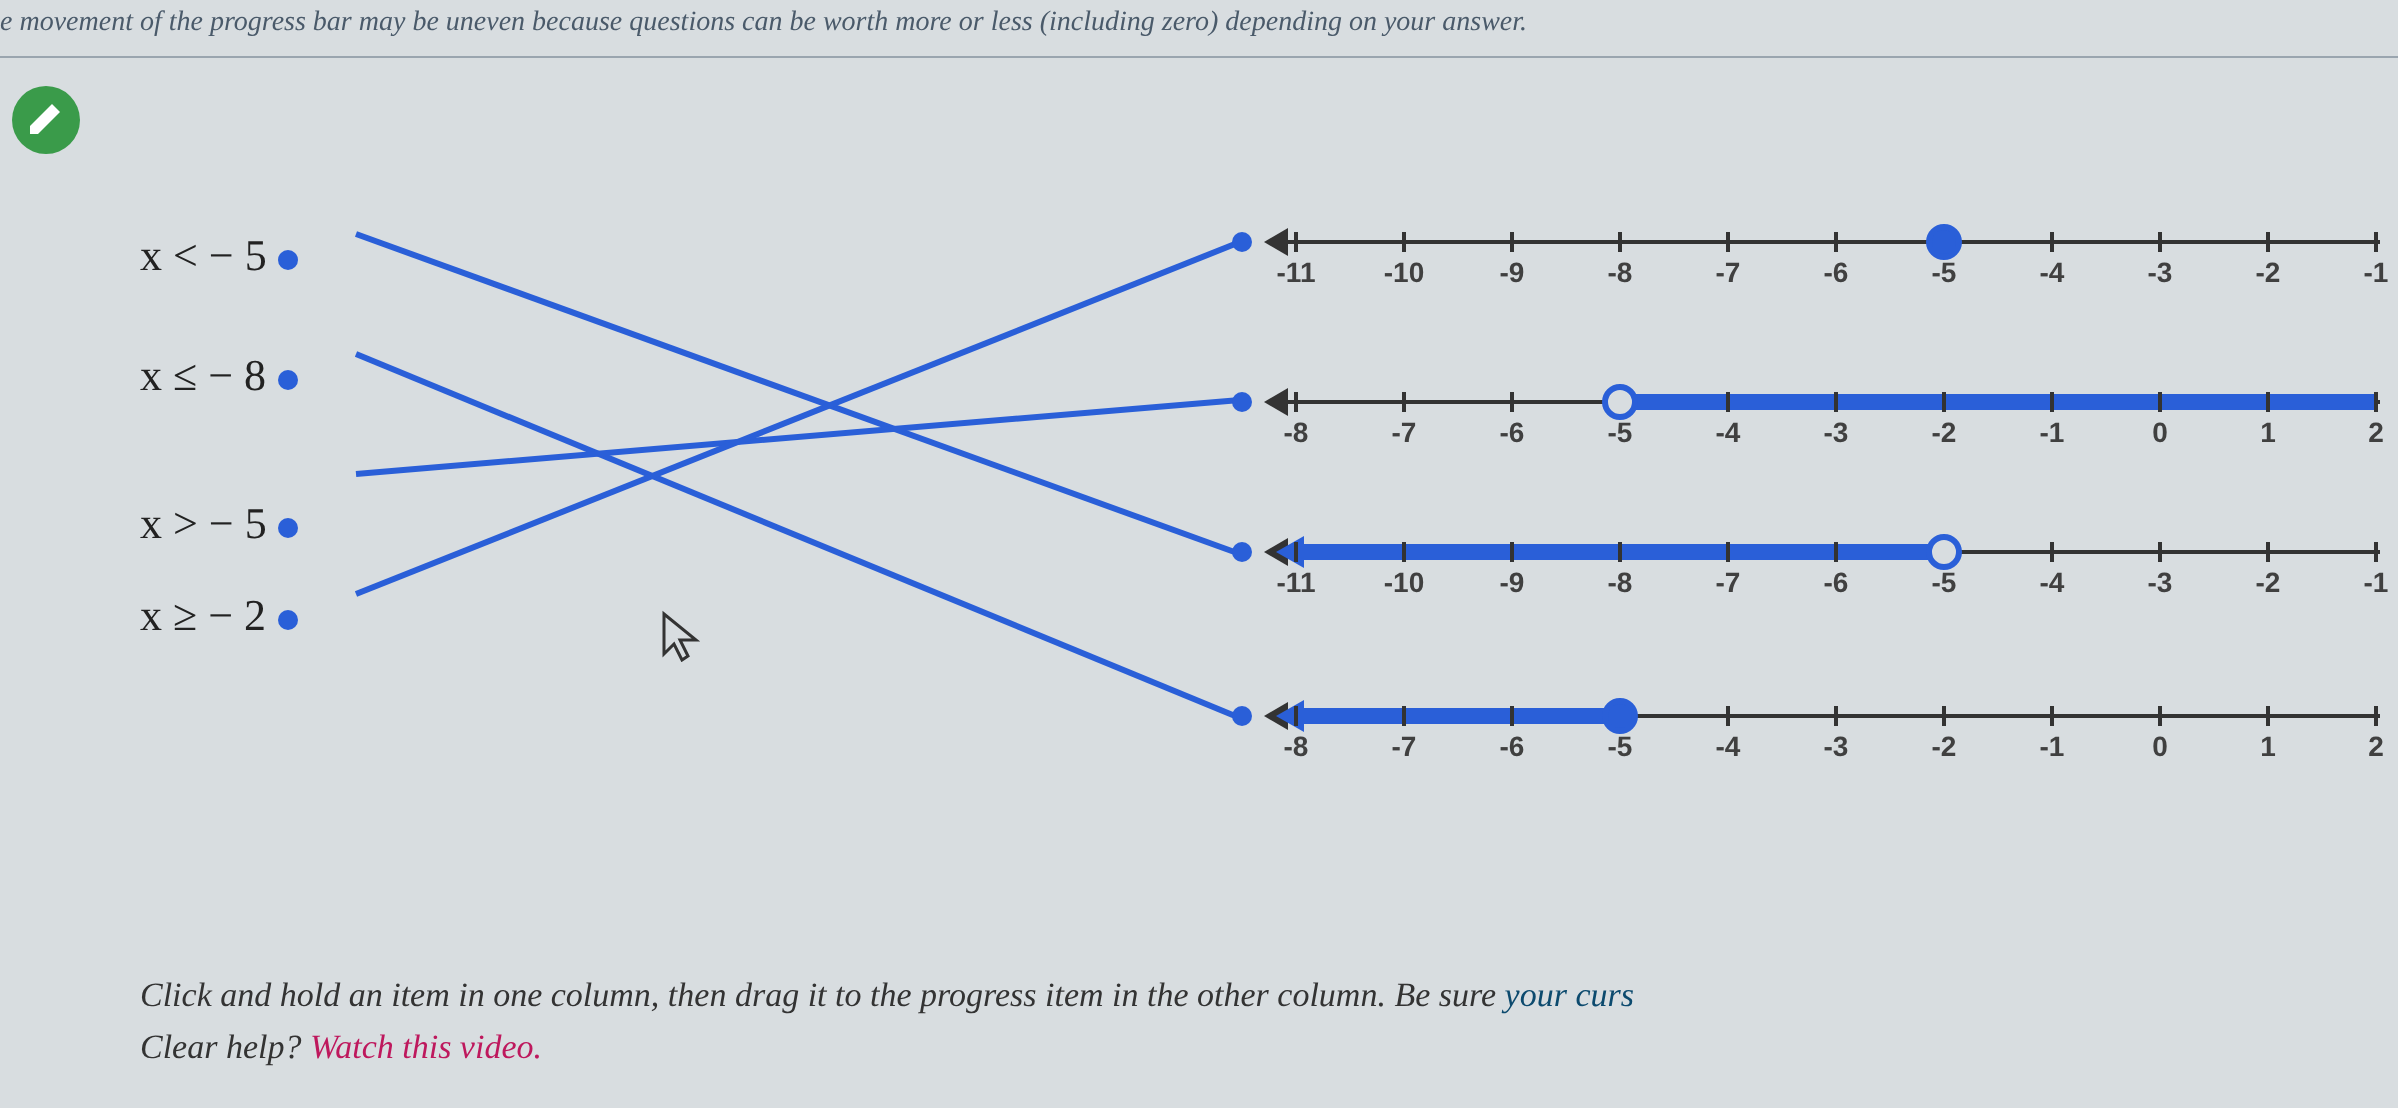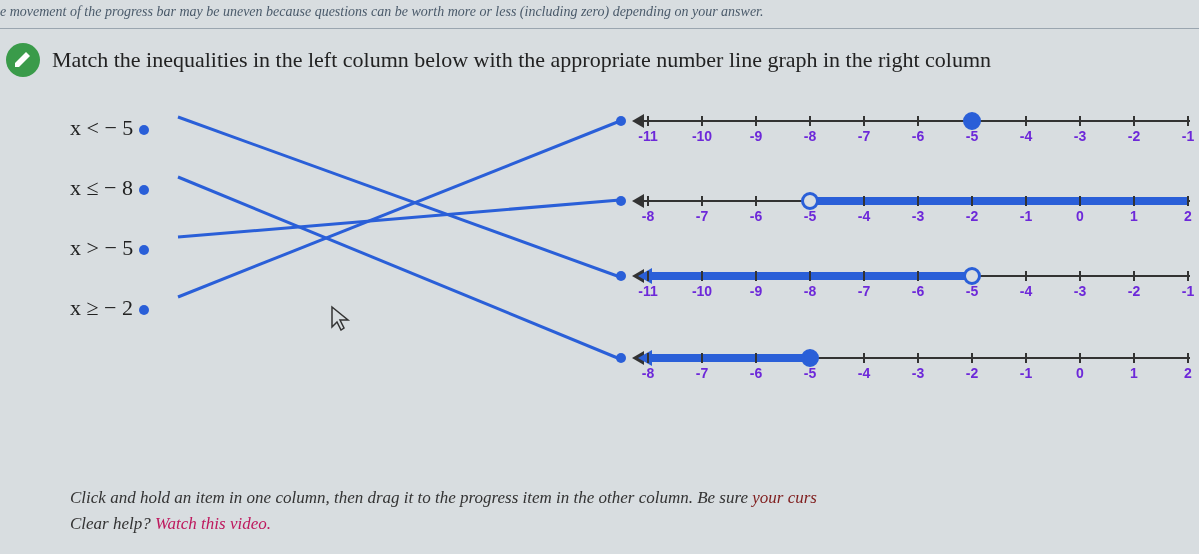--- a/index.html
+++ b/index.html
@@ -113,21 +113,21 @@
     background:#d8dde0;
     transform:translateX(-50%);
   }
   .pt.closed{ background:#2a5fd8; }
   .tick{
     position:absolute; top:14px; width:2px; height:10px; background:#333;
     transform:translateX(-50%);
   }
   .tlabel{
     position:absolute; top:26px;
-    font-size:14px; font-weight:bold; color:#6d28d9;
+    font-size:14px; font-weight:bold; color:#404040;
     transform:translateX(-50%);
     font-family: Arial, sans-serif;
   }
   .footer{
     position:absolute;
     left:70px; bottom:18px;
     display:flex; align-items:center;
   }
   .clear-btn{
     border:2px solid #333;
@@ -137,55 +137,54 @@
     font-family:Georgia,serif;
     cursor:pointer;
     margin-right:40px;
   }
   .instructions{
     font-style:italic;
     color:#333;
     font-size:17px;
     line-height:1.5;
   }
-  .instructions .em{ color:#7f1d1d; }
+  .instructions .em{ color:#0c4a6e; }
   .link{ color:#be185d; cursor:pointer; }
   .cursor-icon{
     position:absolute;
     left:330px; top:218px;
     pointer-events:none;
   }
 </style>
 </head>
 <body>
 
 <div class="progress-note">e movement of the progress bar may be uneven because questions can be worth more or less (including zero) depending on your answer.</div>
 
 <div class="question-row">
   <div class="check-icon">
     <svg width="22" height="22" viewBox="0 0 22 22">
         <path d="M3 14 L14 3 L18 7 L7 18 L3 18 Z" fill="#fff"></path>
       </svg>
   </div>
-  <div class="question-text">Match the inequalities in the left column below with the appropriate number line graph in the right column</div>
 </div>
 
 <div class="content">
 
   <svg class="lines-svg">
     <line x1="178" y1="30" x2="620" y2="190" stroke="#2a5fd8" stroke-width="3"></line>
     <line x1="178" y1="90" x2="620" y2="272" stroke="#2a5fd8" stroke-width="3"></line>
     <line x1="178" y1="150" x2="620" y2="113" stroke="#2a5fd8" stroke-width="3"></line>
     <line x1="178" y1="210" x2="620" y2="34" stroke="#2a5fd8" stroke-width="3"></line>
   </svg>
 
   <div class="left-items">
     <div class="ineq" style="top:18px"><span>x &lt;  − 5</span><span class="dot"></span></div>
     <div class="ineq" style="top:78px"><span>x ≤  − 8</span><span class="dot"></span></div>
-    <div class="ineq" style="top:138px"><span>x &gt;  − 5</span><span class="dot"></span></div>
+    <div class="ineq" style="top:152px"><span>x &gt;  − 5</span><span class="dot"></span></div>
     <div class="ineq" style="top:198px"><span>x ≥  − 2</span><span class="dot"></span></div>
   </div>
 
   <div class="right-lines" id="right-lines">
       <div class="numline" style="top: 15px;">
         <span class="target-dot"></span>
         <div class="axis"></div>
         <div class="axis-arrow-left"></div>
         <div class="tick" style="left:18px"></div>
         <div class="tlabel" style="left:18px">-11</div>

